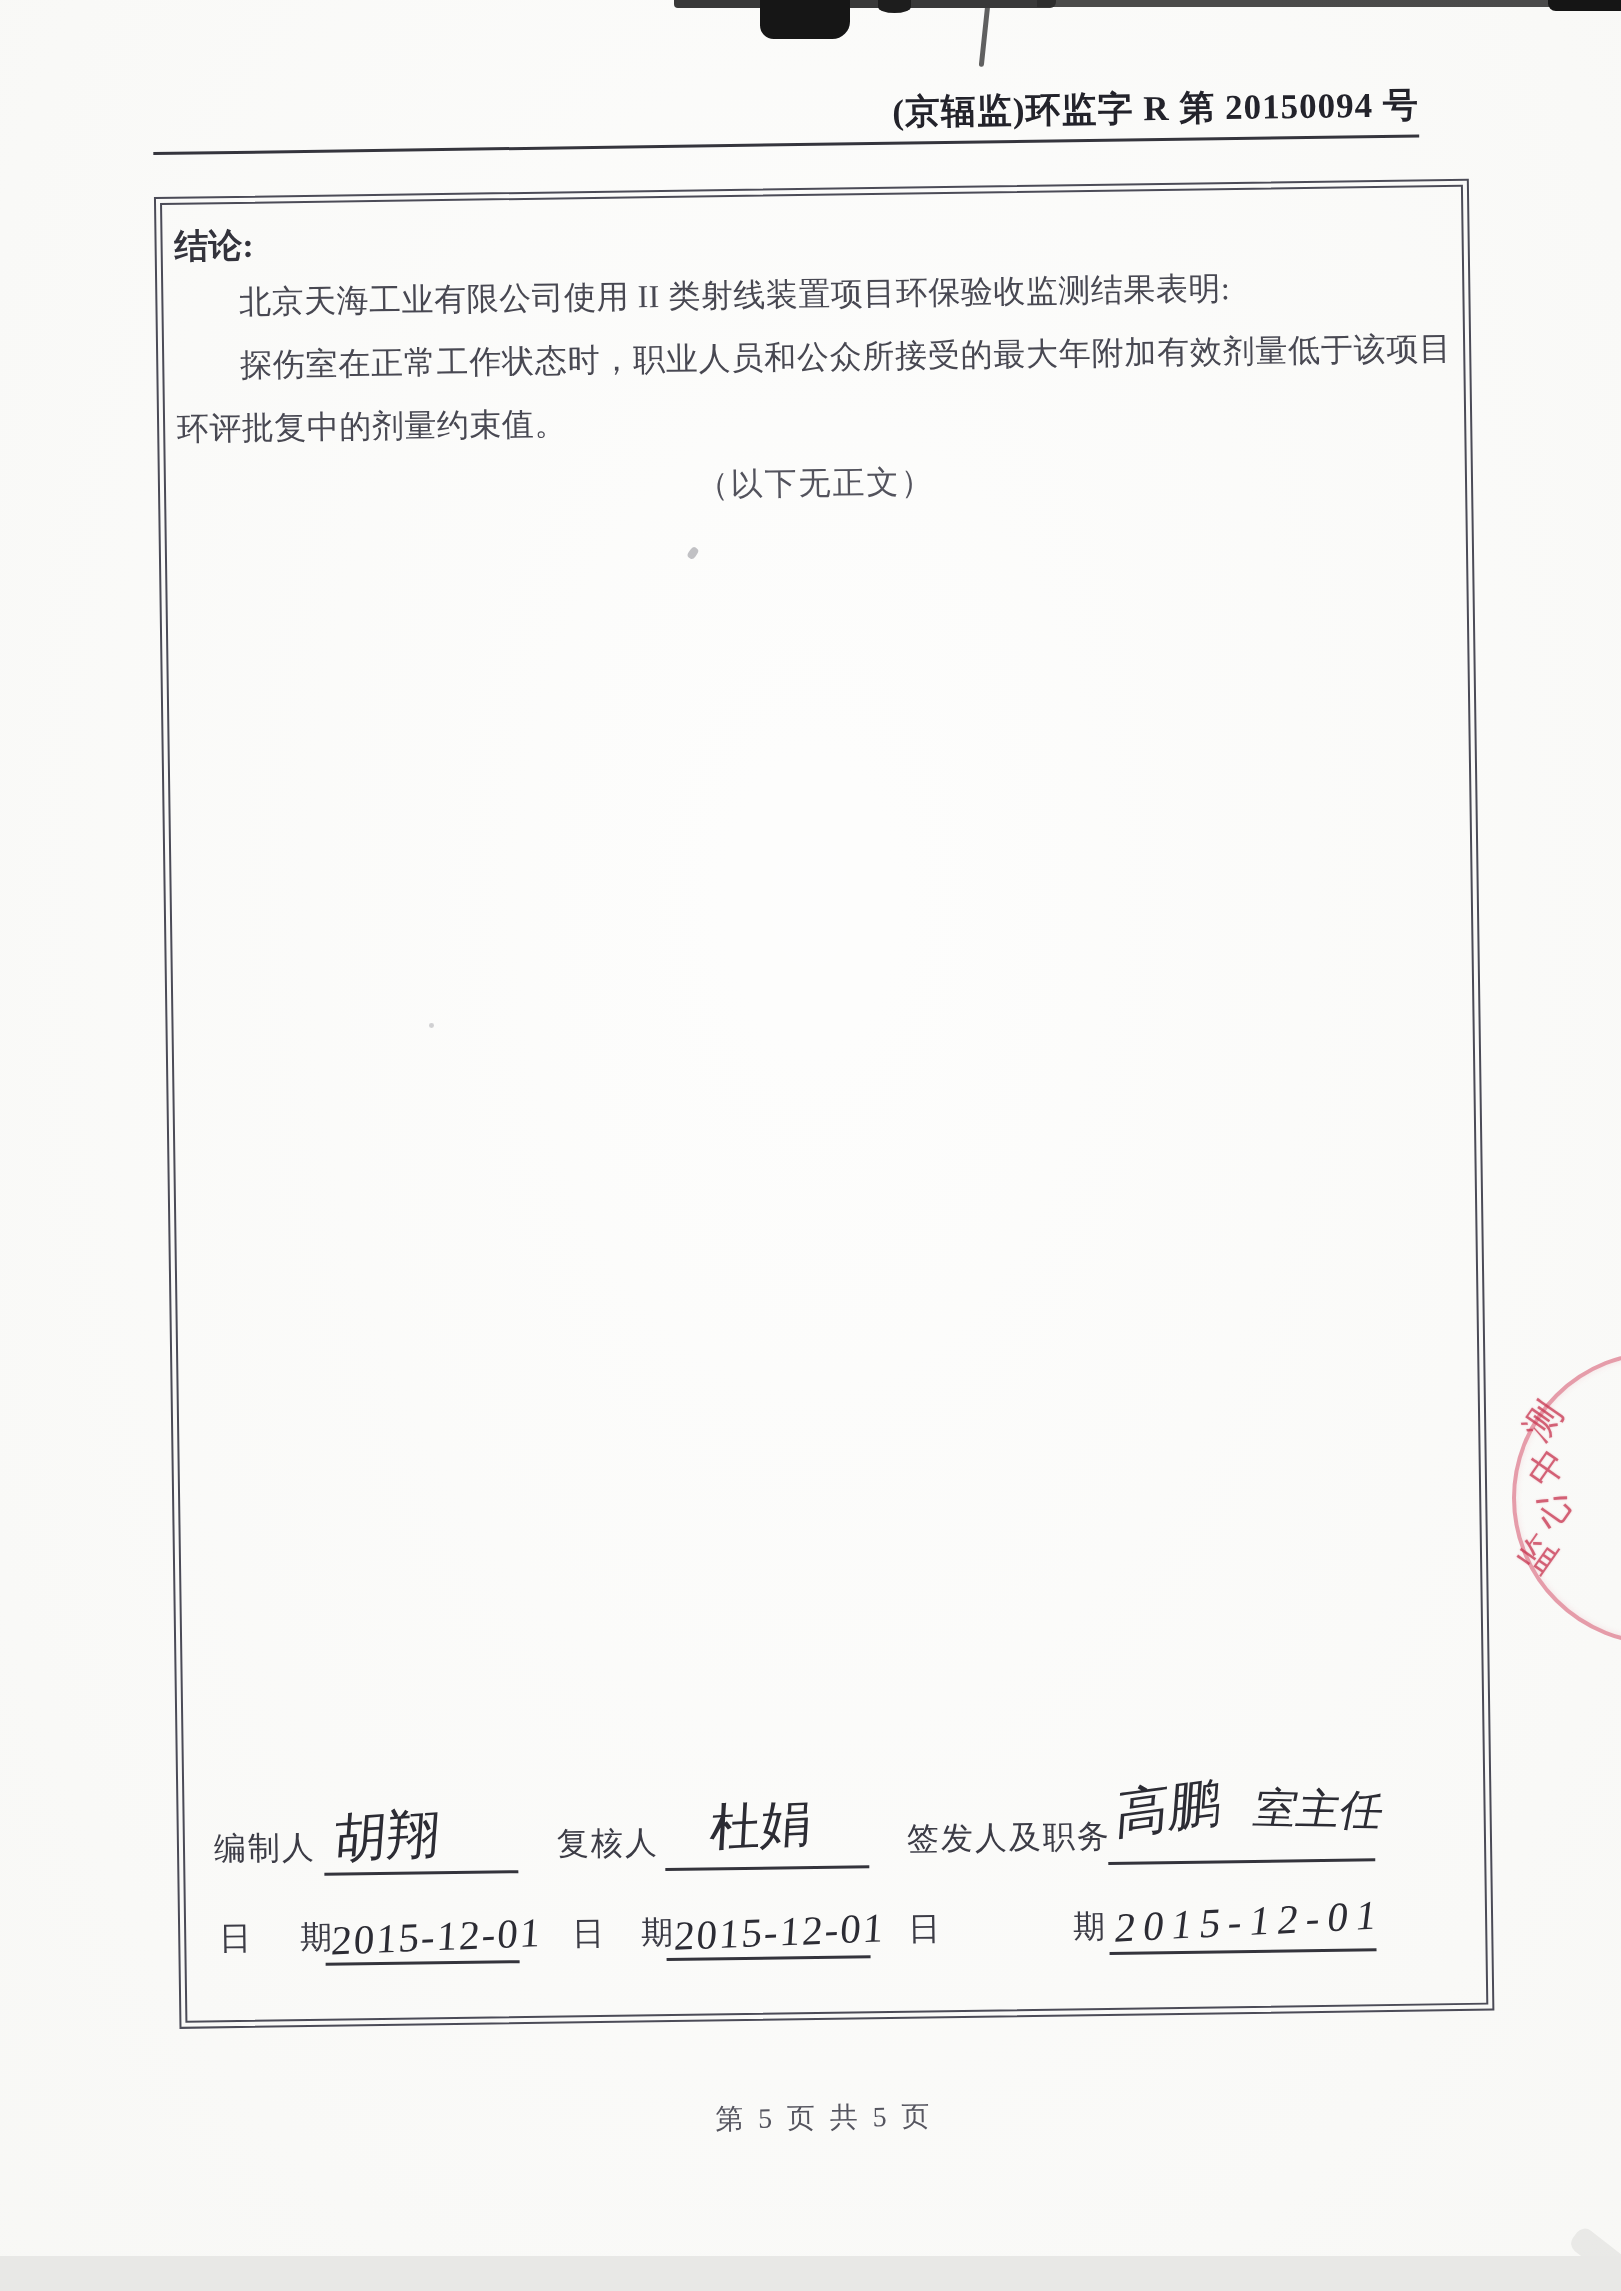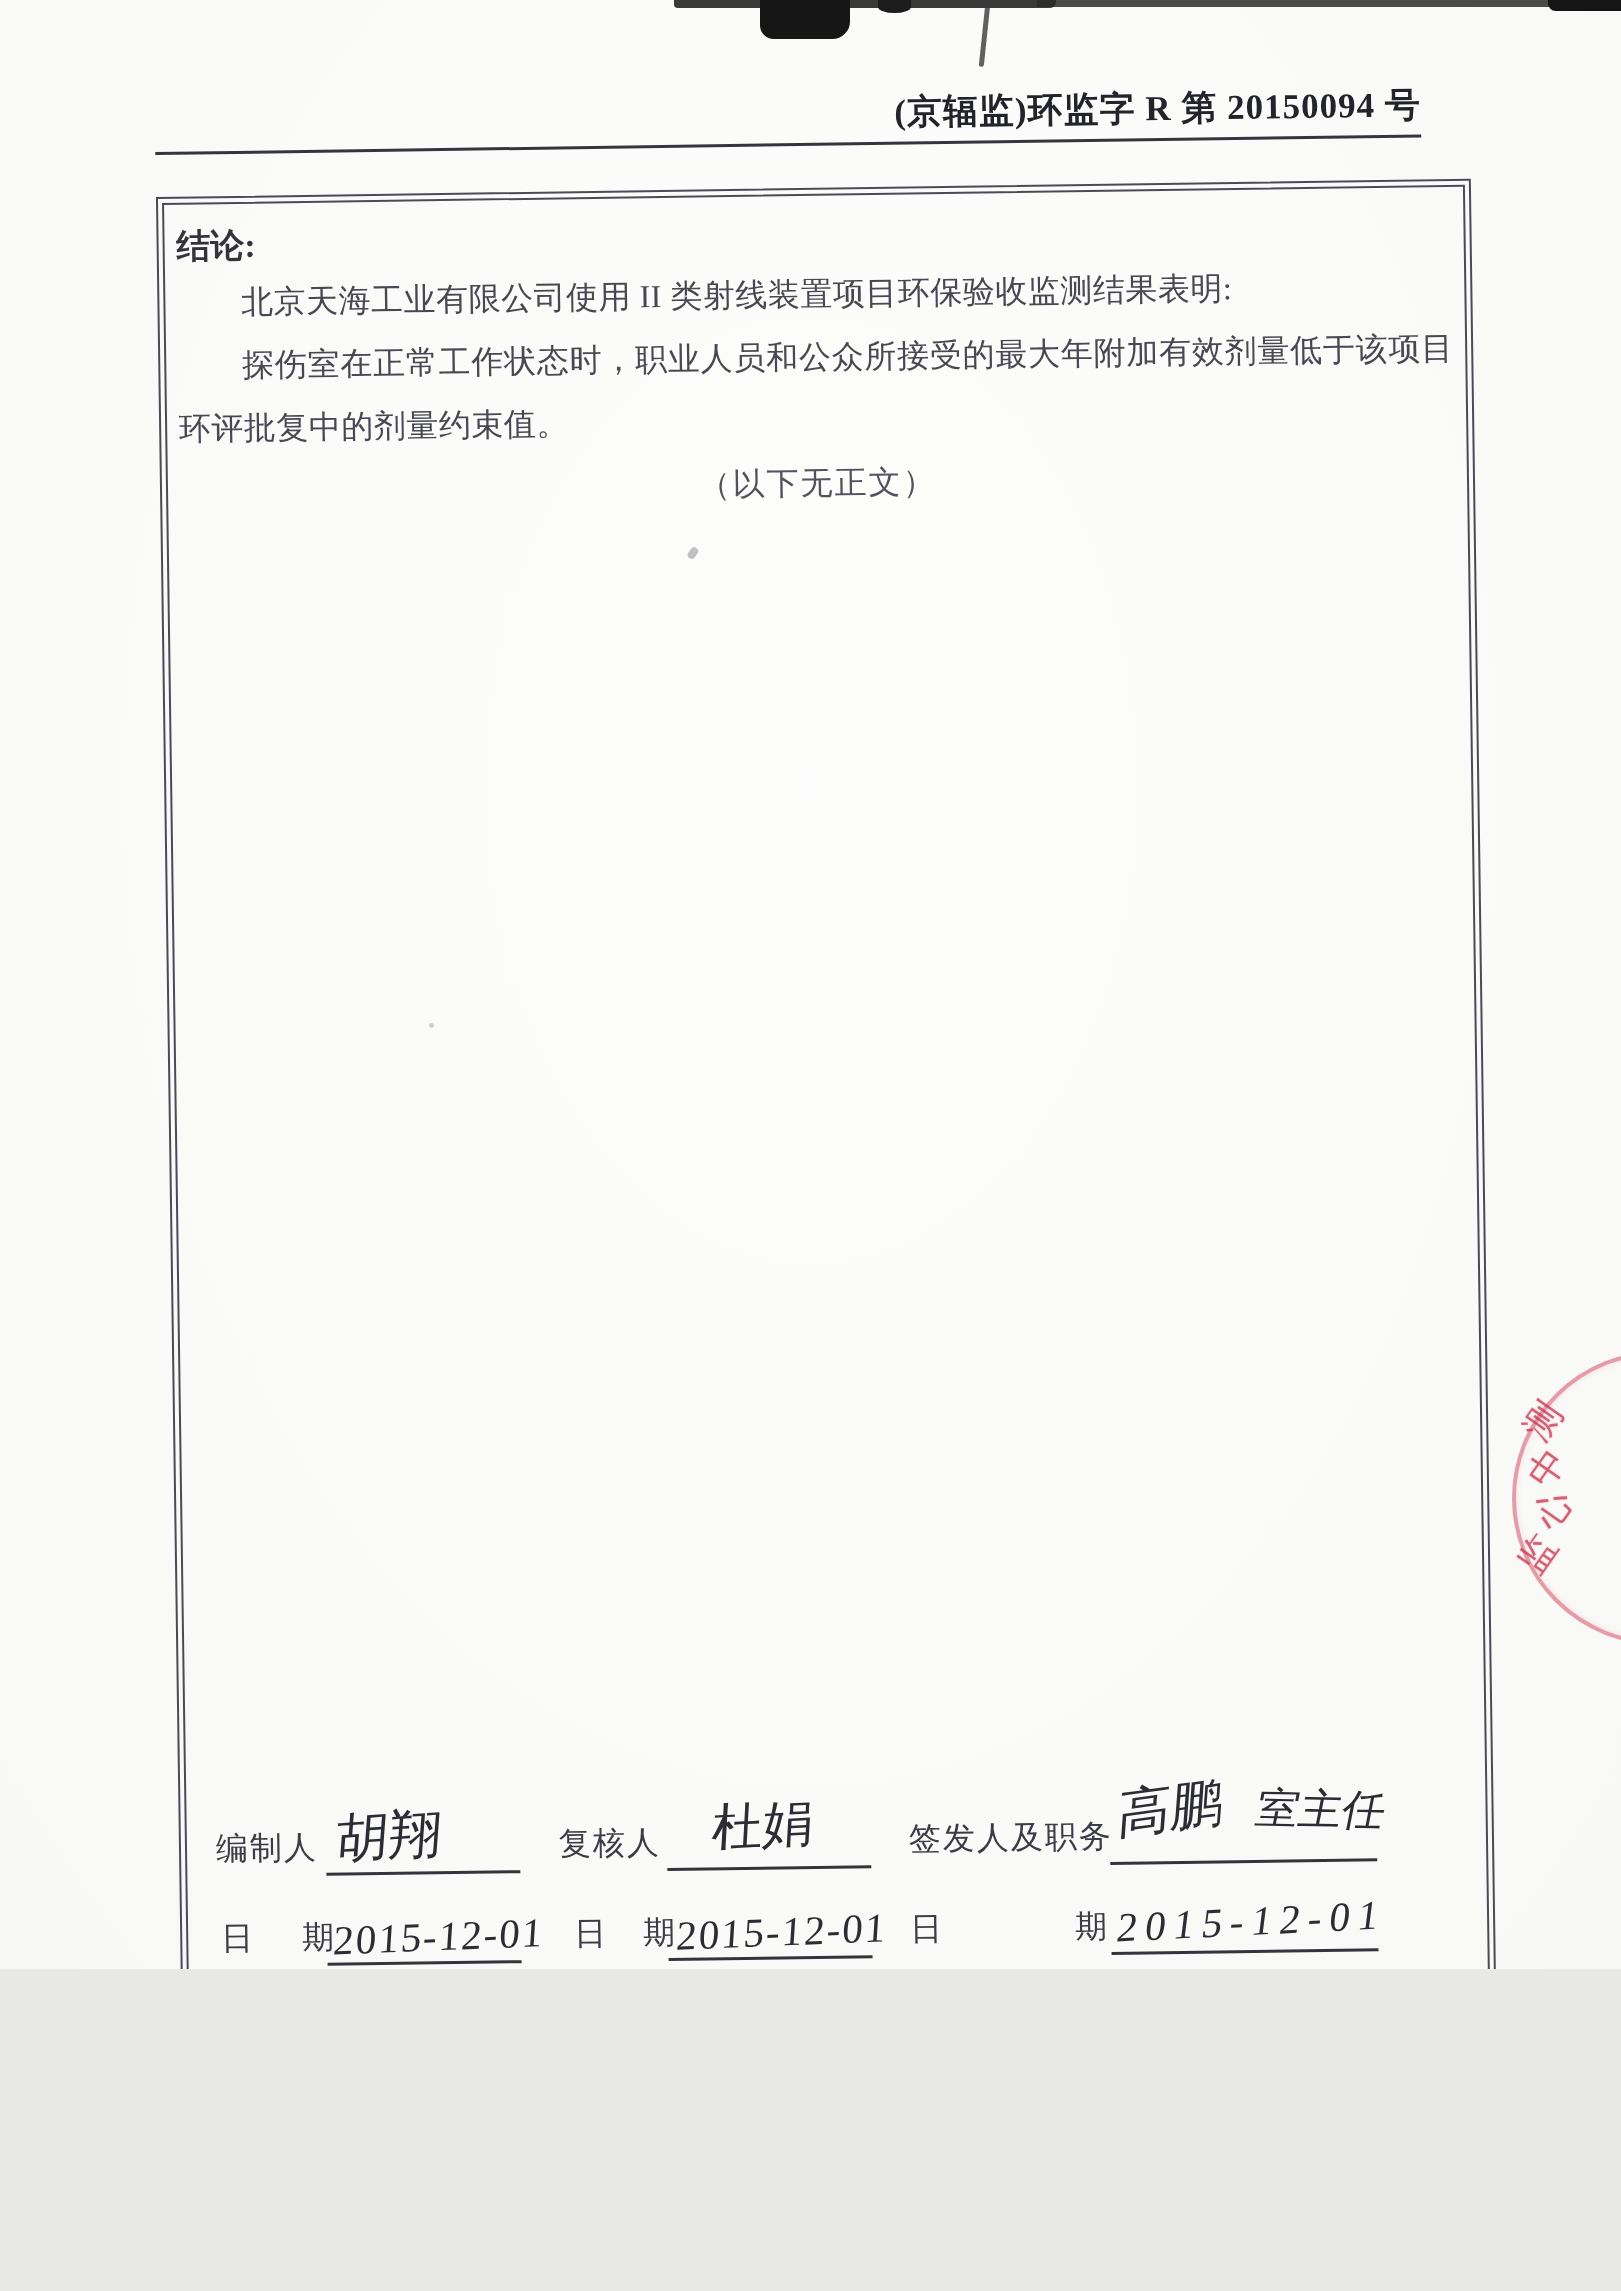--- a/index.html
+++ b/index.html
@@ -2,21 +2,21 @@
 <html><head>
 <meta charset="utf-8">
 <style>
   * { margin:0; padding:0; box-sizing:border-box; }
   html,body { width:1621px; height:2292px; }
   body {
     font-family: "Liberation Serif", "DejaVu Serif", serif;
     background:#e8e8e6;
   }
   .page {
-    position:relative; width:1621px; height:1969px;
+    position:relative; width:1621px; height:2256px;
     background:#fbfbf9; overflow:hidden;
     background-image: radial-gradient(ellipse at 50% 40%, rgba(255,255,255,0.6), rgba(225,225,220,0.12));
   }
   
   .rot-layer {
     position:absolute; inset:0;
     transform: rotate(-0.8deg);
     transform-origin: 50% 50%;
   }
 

